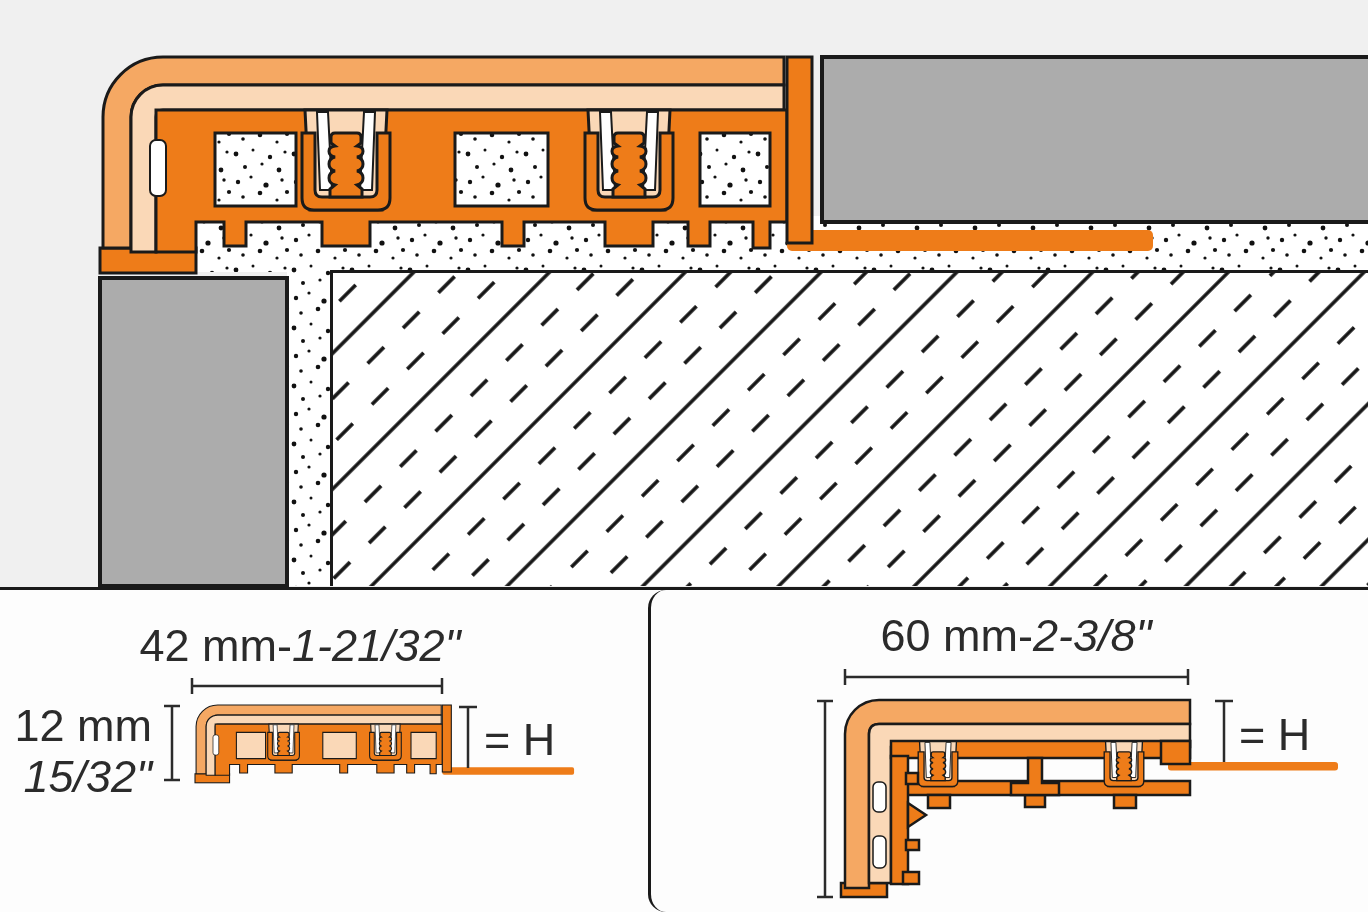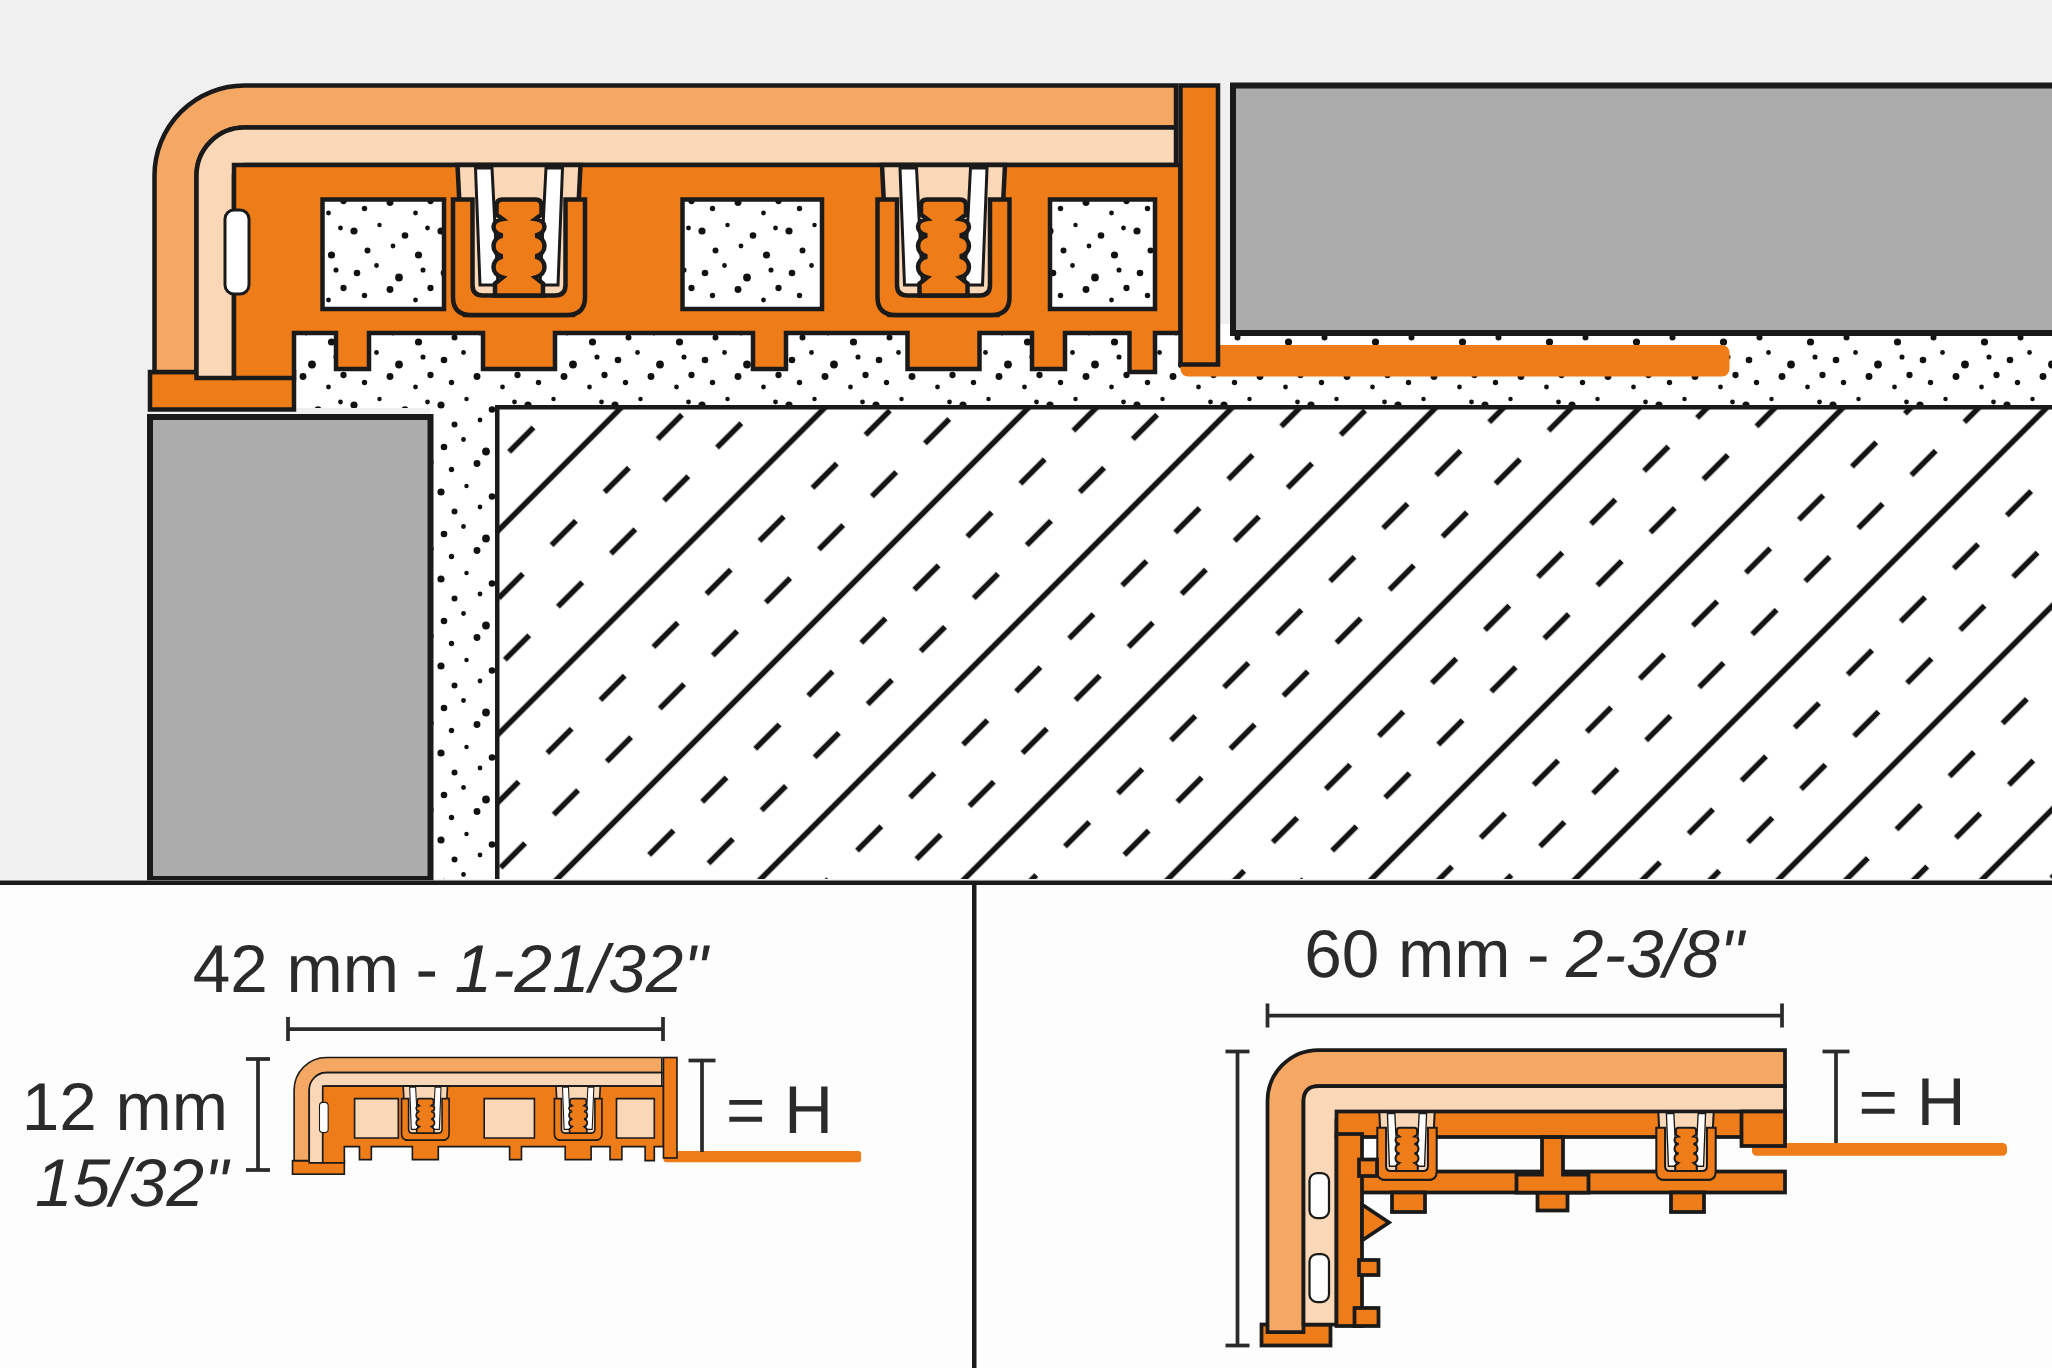--- a/index.html
+++ b/index.html
@@ -8,27 +8,27 @@
     background:#ffffff;font-family:"Liberation Sans",sans-serif;color:#2b2b2b;
   }
   .top-drawing{position:absolute;top:0;left:0;}
   .bottom-row{
     position:absolute;top:587px;left:0;width:1368px;height:325px;
     border-top:3px solid #1a1a1a;box-sizing:border-box;display:flex;
     background:#fdfdfd;
   }
   .panel{position:relative;height:322px;}
   .panel-left{width:648px;}
-  .panel-right{width:720px;border-left:3px solid #1a1a1a;box-sizing:border-box;}
+  .panel-right{width:720px;border-left:3px solid #1a1a1a;box-sizing:border-box;border-radius:18px;}
   .panel-svg{position:absolute;top:0;left:0;}
   .dim-text{
     position:absolute;font-size:45px;line-height:48px;color:#2b2b2b;
     white-space:nowrap;letter-spacing:0px;
   }
-  .dim-width{display:flex;justify-content:center;gap:11px;}
+  .dim-width{display:flex;justify-content:center;}
   .dim-height{text-align:right;line-height:51px;}
   .it{font-style:italic;}
 </style>
 </head>
 <body>
 
 <div class="stage">
 
   <svg class="top-drawing" width="1368" height="587" viewBox="0 0 1368 587">
     <defs>
@@ -133,21 +133,21 @@
         <g stroke="#2b2b2b" stroke-width="2.5">
           <line x1="468" y1="117" x2="468" y2="178"></line>
           <line x1="459" y1="117" x2="477" y2="117"></line>
         </g>
       </svg>
       <div class="dim-text dim-width" style="left:130px;top:32px;width:340px;">
         <span>42 mm</span>
           <span>-</span>
           <span class="it">1-21/32"</span>
       </div>
-      <div class="dim-text dim-height" style="left:0px;top:110px;width:152px;margin-top:12px;">
+      <div class="dim-text dim-height" style="left:0px;top:110px;width:152px;">
         <div>12 mm</div>
         <div class="it">15/32"</div>
       </div>
       <div class="dim-text" style="left:484px;top:126px;">
         <span>= H</span>
       </div>
     </div>
 
     <div class="panel panel-right">
       <svg class="panel-svg" width="714" height="322" viewBox="0 0 714 322">

